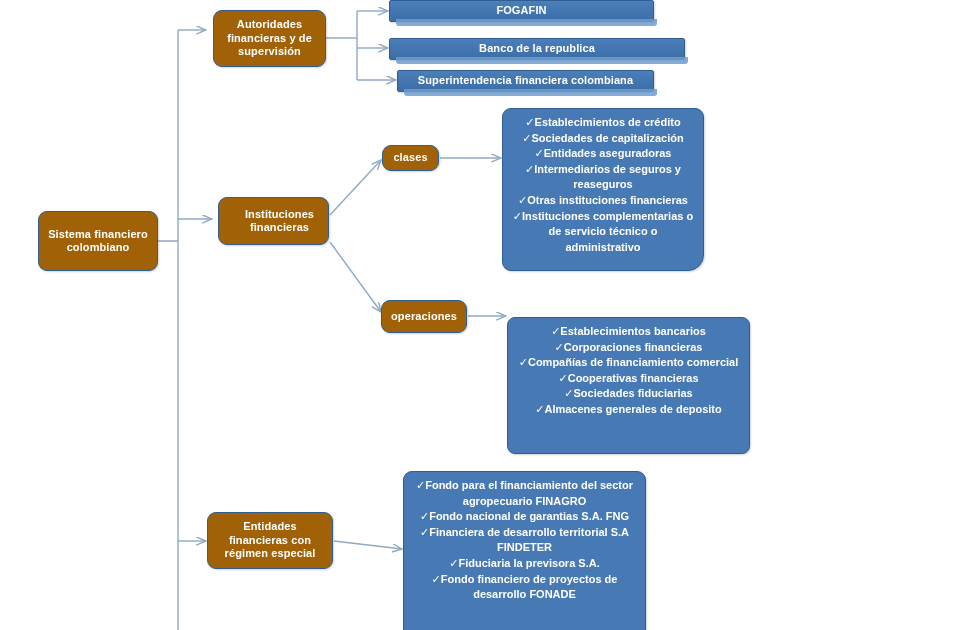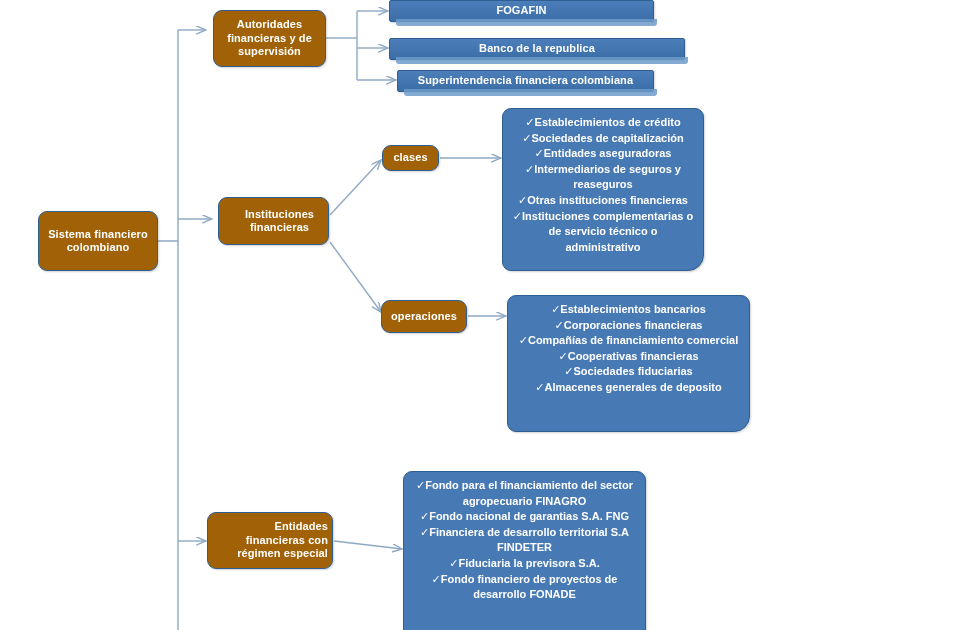--- a/index.html
+++ b/index.html
@@ -148,21 +148,21 @@
     <span class="label">Autoridades
 financieras y de
 supervisión</span>
   </div>
 
   <div class="node rounded small shadowed" style="left:218px; top:197px; width:111px; height:48px;padding-left:12px;">
     <span class="label">Instituciones
 financieras</span>
   </div>
 
-  <div class="node rounded small shadowed" style="left:207px; top:512px; width:126px; height:57px;text-align:right;">
+  <div class="node rounded small shadowed" style="left:207px; top:512px; width:126px; height:57px;">
     <span class="label">Entidades
 financieras con
 régimen especial</span>
   </div>
 
   <div class="node bar shadowed" style="left:389px; top:0px; width:265px; height:22px; position:absolute;">
     <span class="shadowband"></span>
     <span class="label">FOGAFIN</span>
   </div>
 
@@ -198,21 +198,21 @@
       <span class="chk">✓</span><span>Intermediarios de seguros y reaseguros</span>
     </span>
     <span class="li">
       <span class="chk">✓</span><span>Otras instituciones financieras</span>
     </span>
     <span class="li">
       <span class="chk">✓</span><span>Instituciones complementarias o de servicio técnico o administrativo</span>
     </span>
   </div>
 
-  <div class="listbox" style="left:507px; top:295px; width:243px; height:137px;">
+  <div class="listbox" style="left:507px; top:317px; width:243px; height:137px;border-radius:8px;">
     <span class="li">
       <span class="chk">✓</span><span>Establecimientos bancarios</span>
     </span>
     <span class="li">
       <span class="chk">✓</span><span>Corporaciones financieras</span>
     </span>
     <span class="li">
       <span class="chk">✓</span><span>Compañías de financiamiento comercial</span>
     </span>
     <span class="li">

